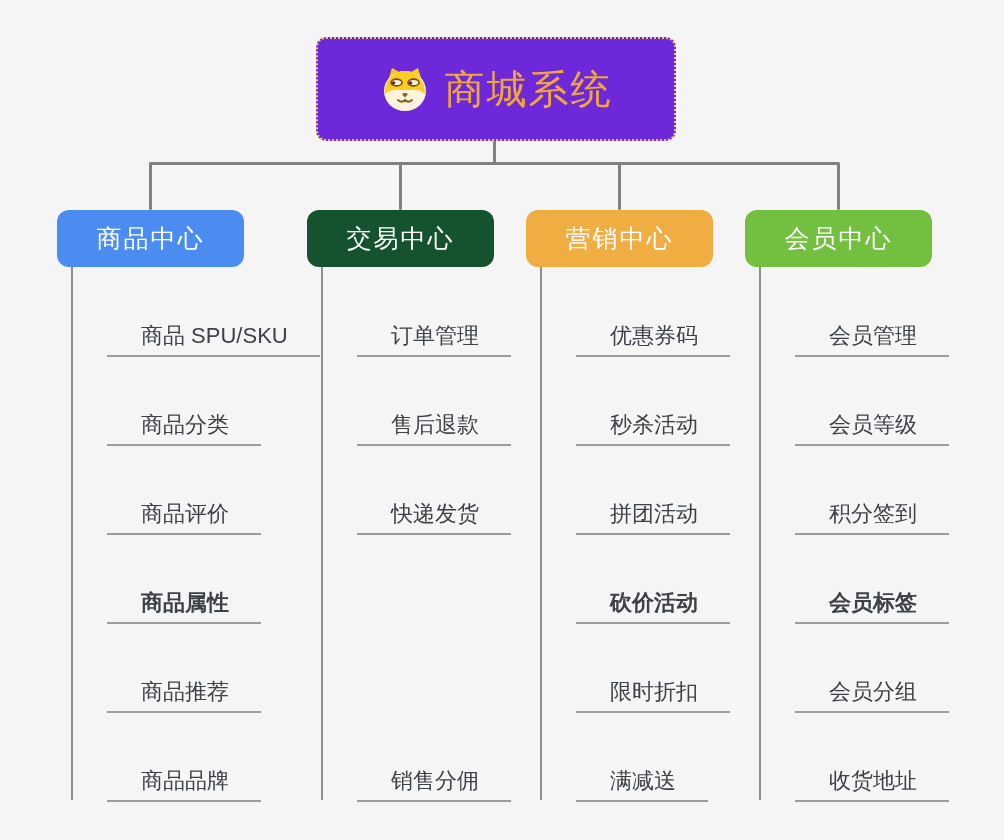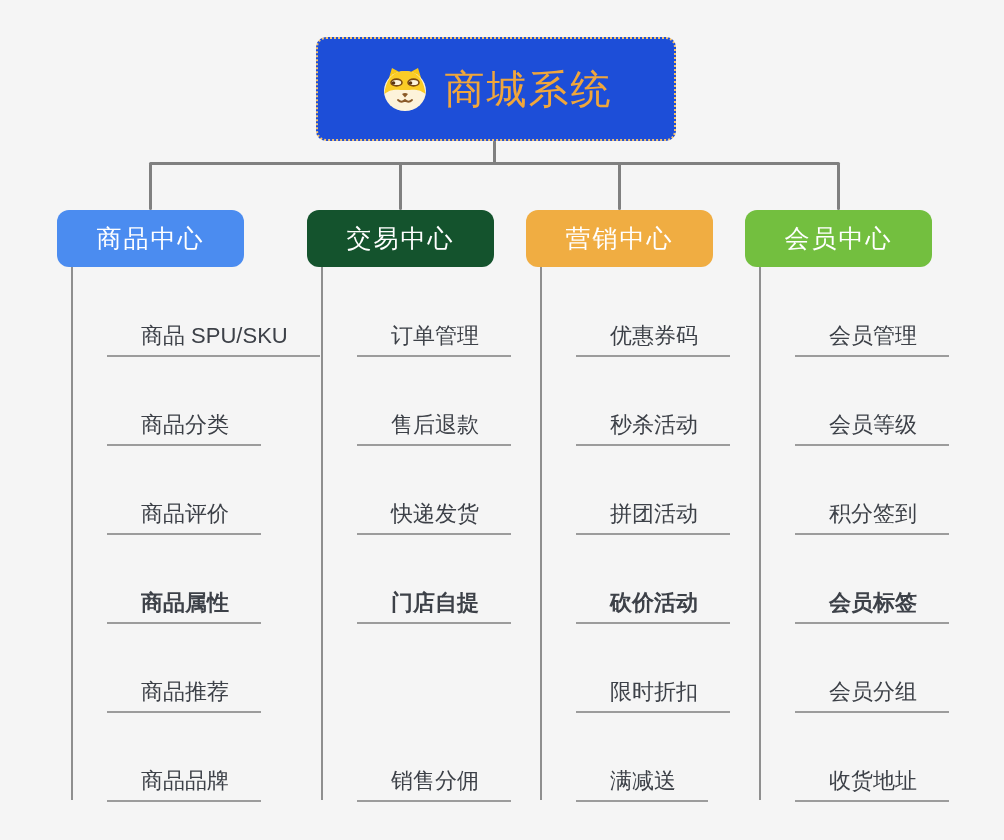--- a/index.html
+++ b/index.html
@@ -9,21 +9,21 @@
     height:840px;
     background:#f5f5f5;
     overflow:hidden;
     font-family:"Liberation Sans", sans-serif;
   }
 
   
   .root-node{
     position:absolute; left:316px; top:37px;
     width:360px; height:104px;
-    background:#1d4ed8;
+    background:#6d28d9;
     border:2px dotted #f5c26d;
     border-radius:10px;
     box-sizing:border-box;
     display:flex; align-items:center; justify-content:center; gap:15px;
   }
   .root-title{
     font-size:40px;
     color:#f0a63b;
     letter-spacing:2px;
     white-space:nowrap;
@@ -117,21 +117,20 @@
     <div class="branch-item r4">商品推荐</div>
     <div class="branch-item r5">商品品牌</div>
   </div>
 
   <div class="branch b1">
     <div class="branch-header" style="background: #14532d;">交易中心</div>
     <div class="branch-vline"></div>
     <div class="branch-item r0">订单管理</div>
     <div class="branch-item r1">售后退款</div>
     <div class="branch-item r2">快递发货</div>
-    <div class="branch-item r3">门店自提</div>
     <div class="branch-item r5">销售分佣</div>
   </div>
 
   <div class="branch b3">
     <div class="branch-header" style="background: rgb(115, 191, 63);">会员中心</div>
     <div class="branch-vline"></div>
     <div class="branch-item r0">会员管理</div>
     <div class="branch-item r1">会员等级</div>
     <div class="branch-item r2">积分签到</div>
     <div class="branch-item r3">会员标签</div>

